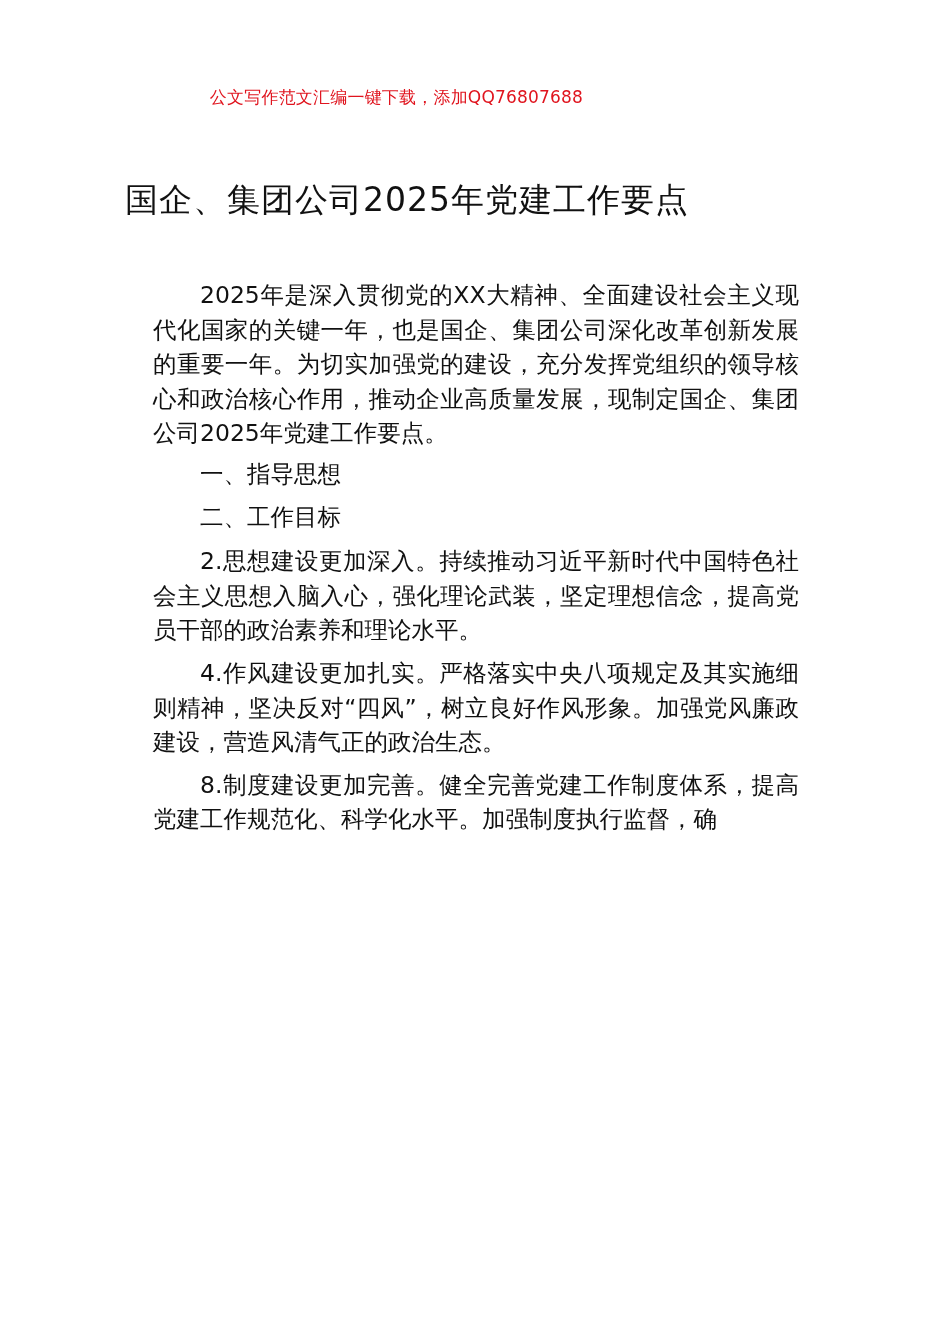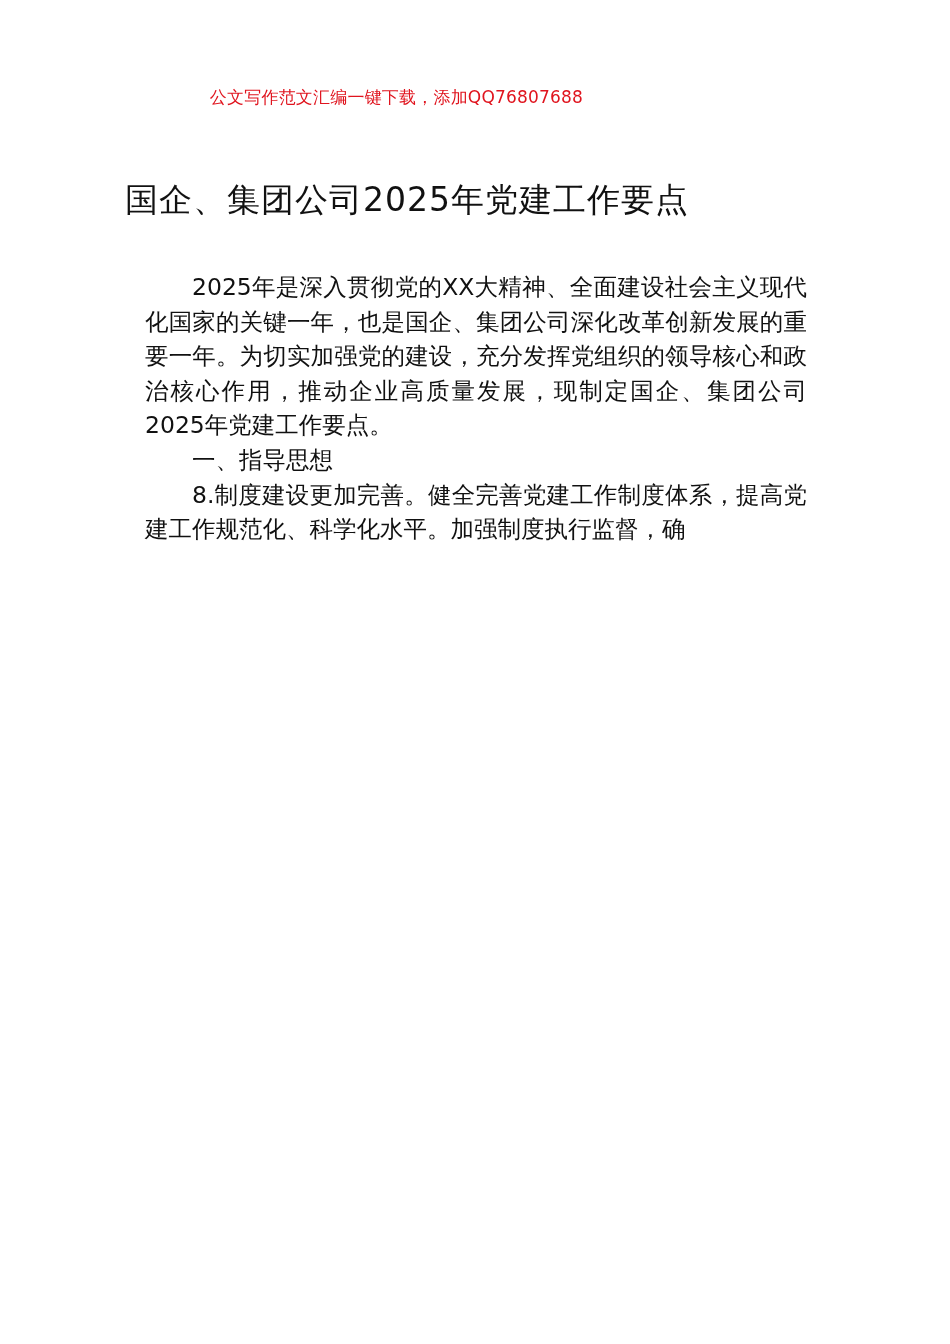--- a/index.html
+++ b/index.html
@@ -4,26 +4,29 @@
 <style>
   html, body { margin:0; padding:0; }
   body { width:950px; height:1344px; background:#ffffff; position:relative; overflow:hidden;
          font-family:"DejaVu Sans", sans-serif; color:#111; }
   .banner { position:absolute; top:86px; left:0; width:793px; text-align:center;
             font-size:17px; color:#e0141e; letter-spacing:0.2px; }
   .title { position:absolute; top:178px; left:0; width:814px; text-align:center;
            font-size:33px; color:#111; letter-spacing:1px; }
   .body { position:absolute; top:270px; left:145px; width:662px; font-size:23.5px;
           line-height:34.6px; text-align:justify; }
-  .body p { margin:0; text-indent:2em; }
-  .body p.heading { text-indent:2em; }
+  .body p { margin:8px; text-indent:2em; }
+  .body p.heading { text-indent:2em;font-family:Liberation Mono, monospace; }
 </style>
 </head>
 <body>
 
 <div class="banner">公文写作范文汇编一键下载，添加QQ76807688</div>
 <div class="title">国企、集团公司2025年党建工作要点</div>
 
 <div class="body">
   <p>2025年是深入贯彻党的XX大精神、全面建设社会主义现代化国家的关键一年，也是国企、集团公司深化改革创新发展的重要一年。为切实加强党的建设，充分发挥党组织的领导核心和政治核心作用，推动企业高质量发展，现制定国企、集团公司2025年党建工作要点。</p>
   <p class="heading">一、指导思想</p>
+  <p class="heading">二、工作目标</p>
+  <p>2.思想建设更加深入。持续推动习近平新时代中国特色社会主义思想入脑入心，强化理论武装，坚定理想信念，提高党员干部的政治素养和理论水平。</p>
+  <p>4.作风建设更加扎实。严格落实中央八项规定及其实施细则精神，坚决反对“四风”，树立良好作风形象。加强党风廉政建设，营造风清气正的政治生态。</p>
   <p>8.制度建设更加完善。健全完善党建工作制度体系，提高党建工作规范化、科学化水平。加强制度执行监督，确</p>
 </div>
 
 </body></html>

